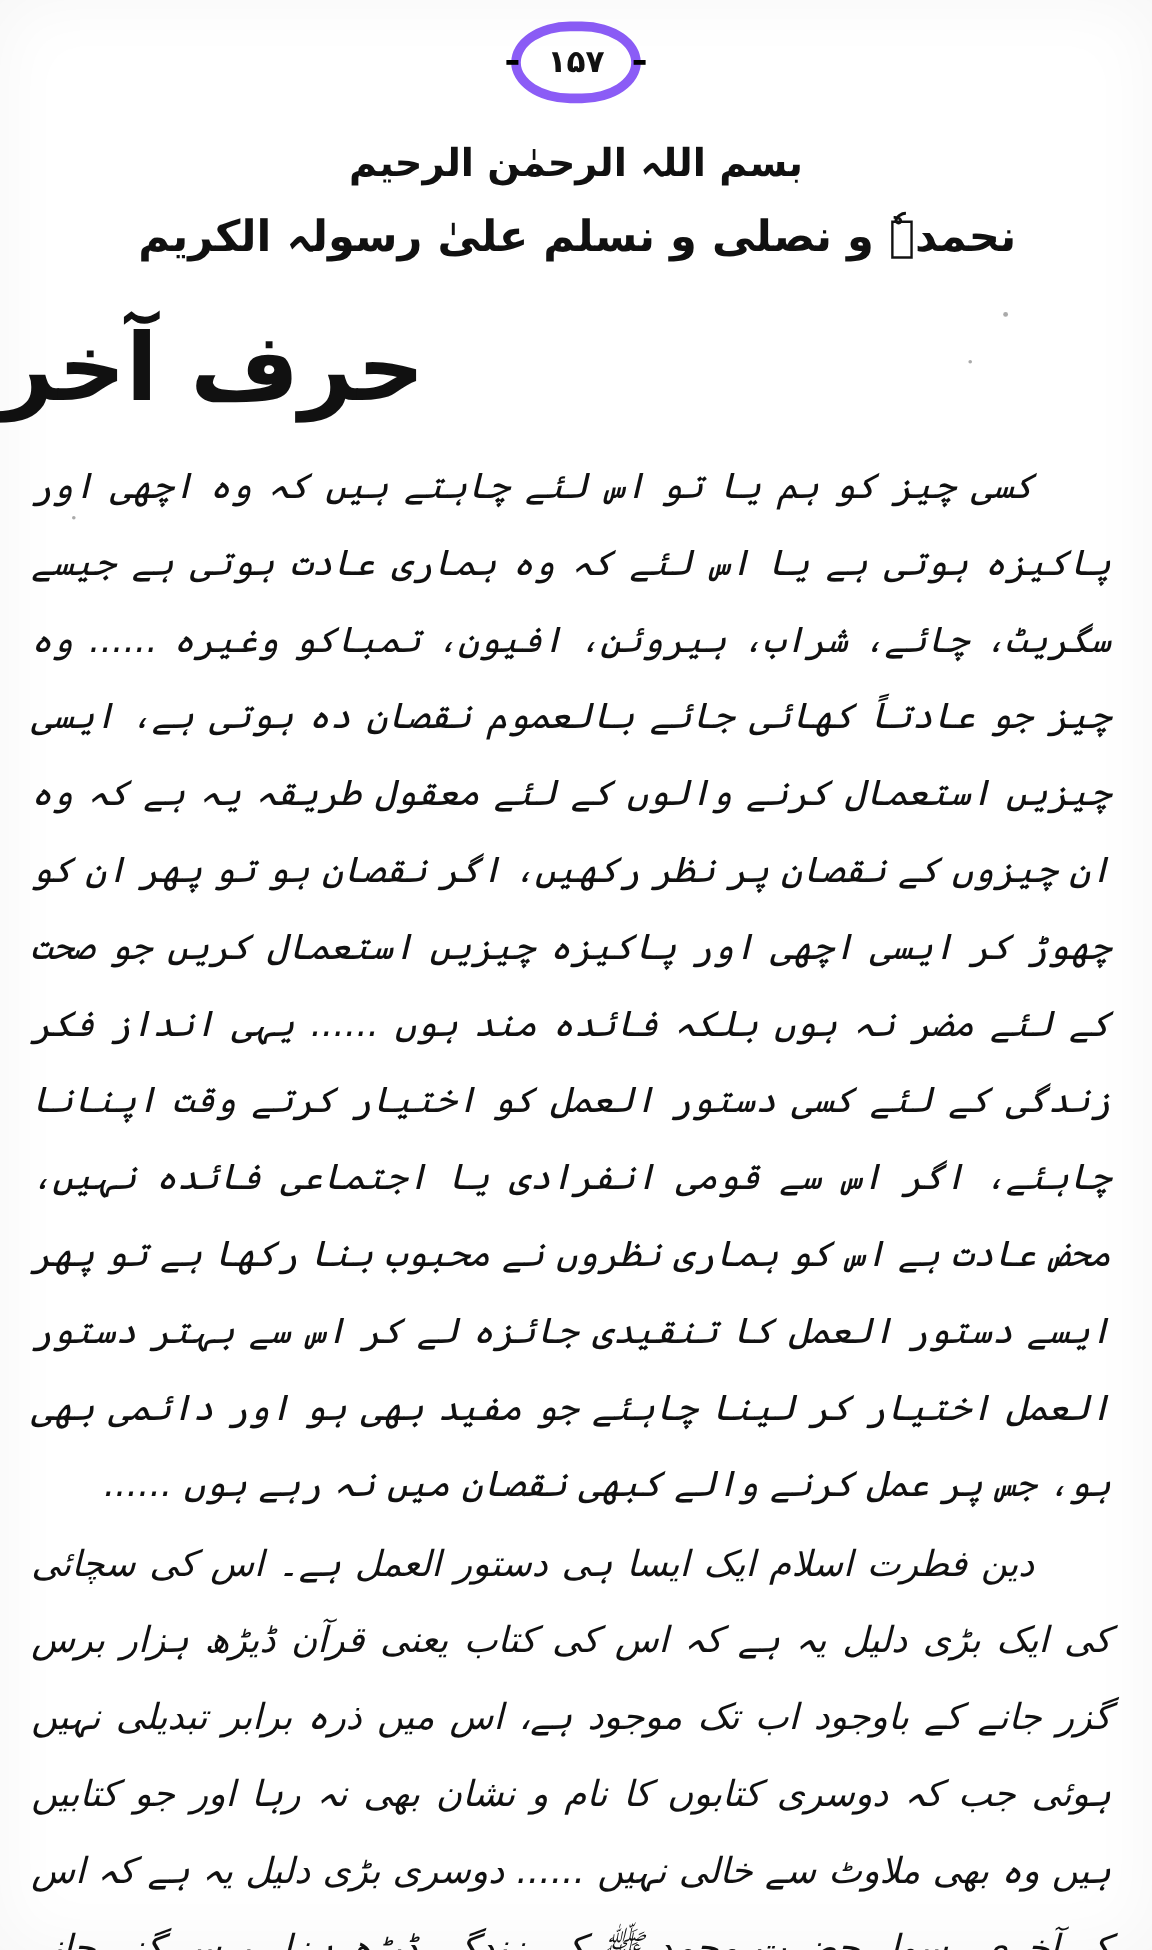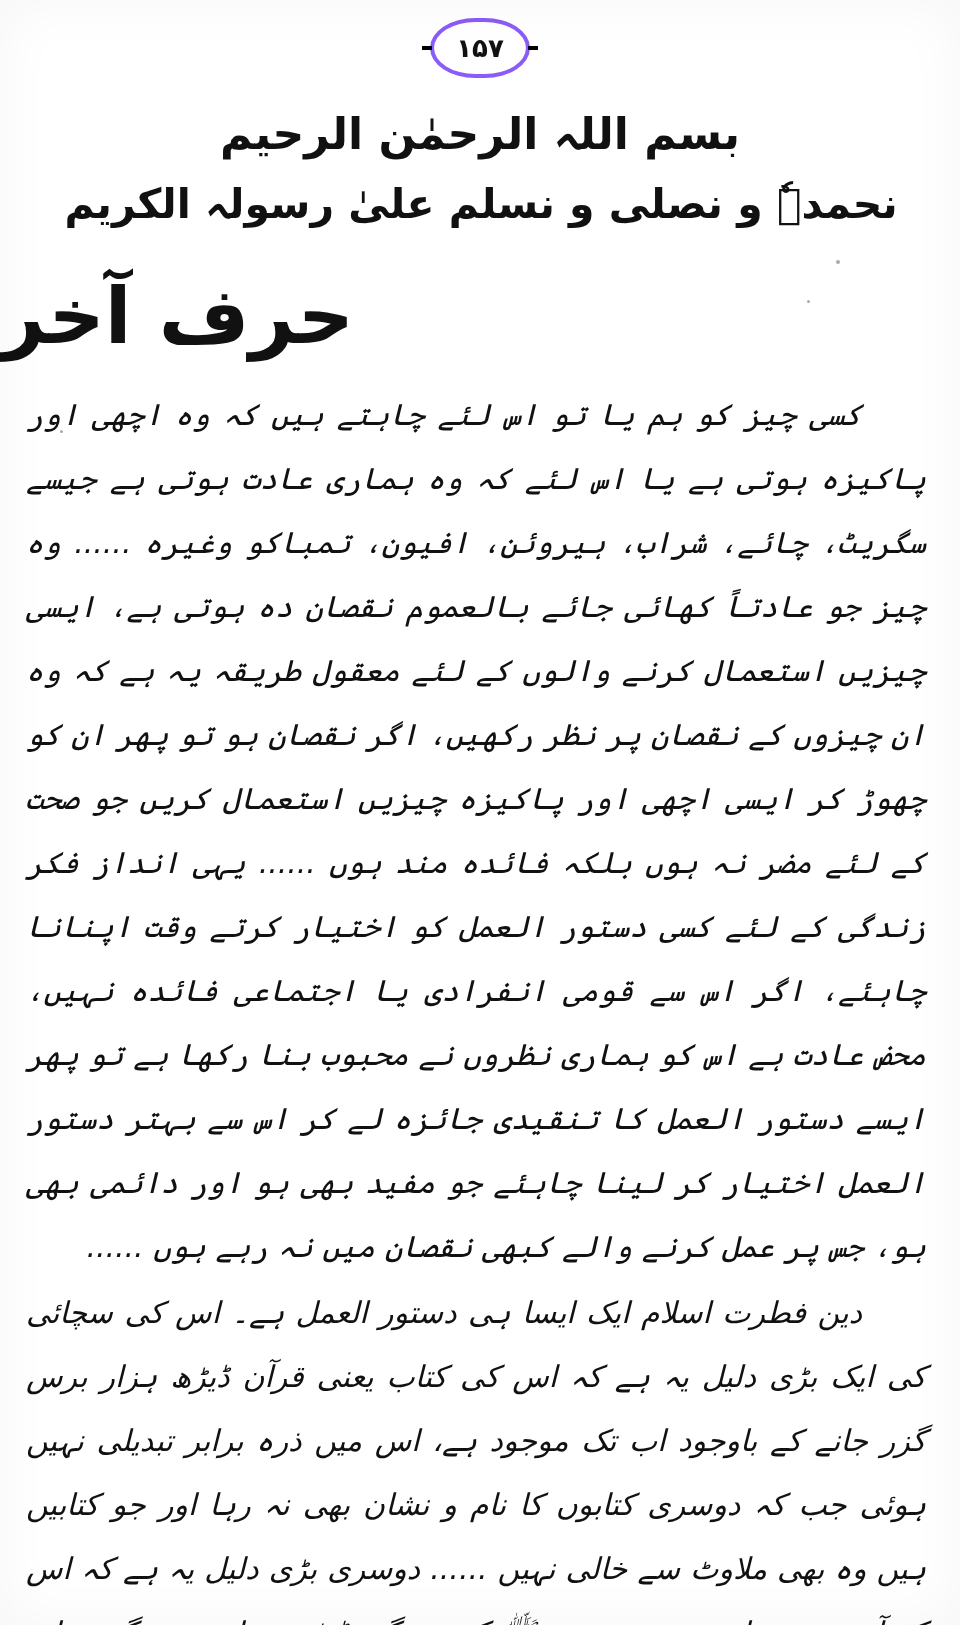--- a/index.html
+++ b/index.html
@@ -25,21 +25,21 @@
     inset: 0;
     pointer-events: none;
     box-shadow: inset 0 0 60px rgba(0,0,0,0.04);
   }
 
   
   .page-number-badge {
     width: 92px;
     height: 52px;
     margin: 18px auto 6px auto;
-    border: 4px solid #8b5cf6;
+    border: 8px solid #8b5cf6;
     border-radius: 50% / 55%;
     display: flex;
     align-items: center;
     justify-content: center;
     font-size: 26px;
     font-weight: bold;
     letter-spacing: 2px;
     position: relative;
   }
   .page-number-badge::before,
@@ -53,27 +53,27 @@
     transform: translateY(-50%);
   }
   .page-number-badge::before { right: -12px; }
   .page-number-badge::after  { left:  -12px; }
 
   .header-block {
     text-align: center;
     direction: rtl;
   }
   .bismillah-line {
-    font-size: 44px;
+    font-size: 32px;
     font-weight: bold;
     line-height: 1.0;
     margin: 34px 0 10px 0;
   }
   .tahmid-line {
-    font-size: 41px;
+    font-size: 36px;
     font-weight: bold;
     line-height: 1.0;
     margin: 28px 0 0 2px;
   }
 
   .main-heading {
     text-align: left;
     direction: rtl;
     font-size: 78px;
     font-weight: bold;

